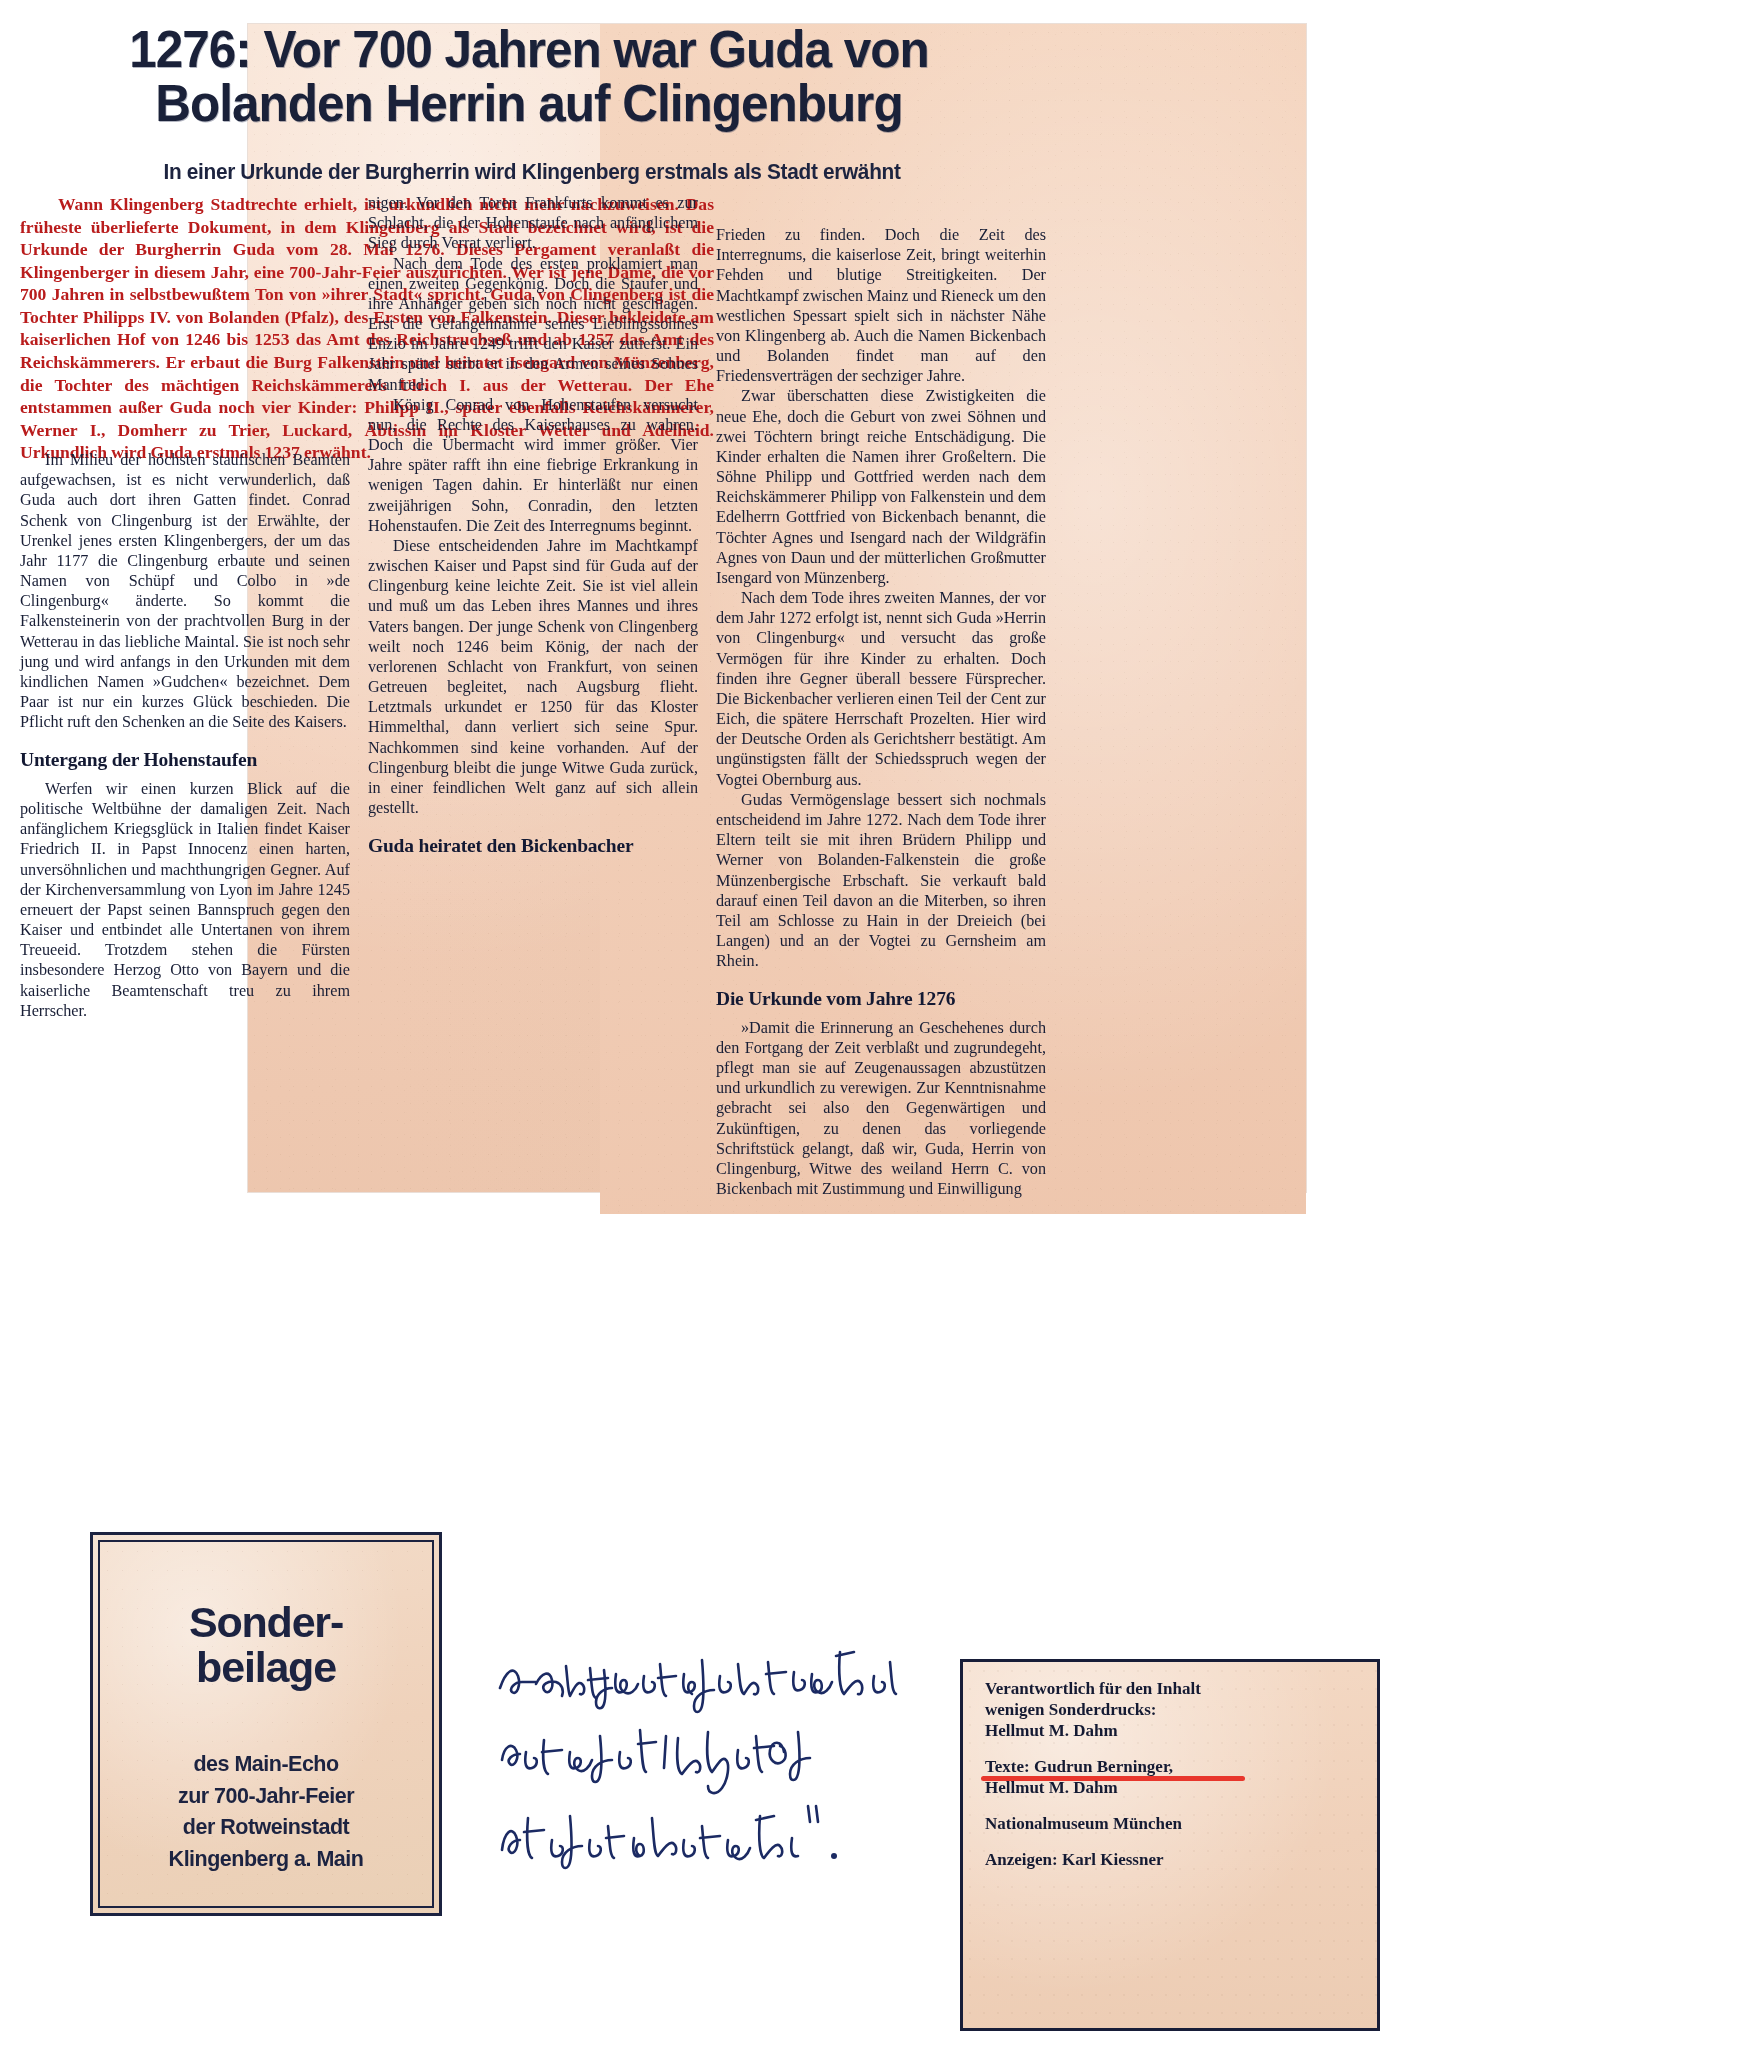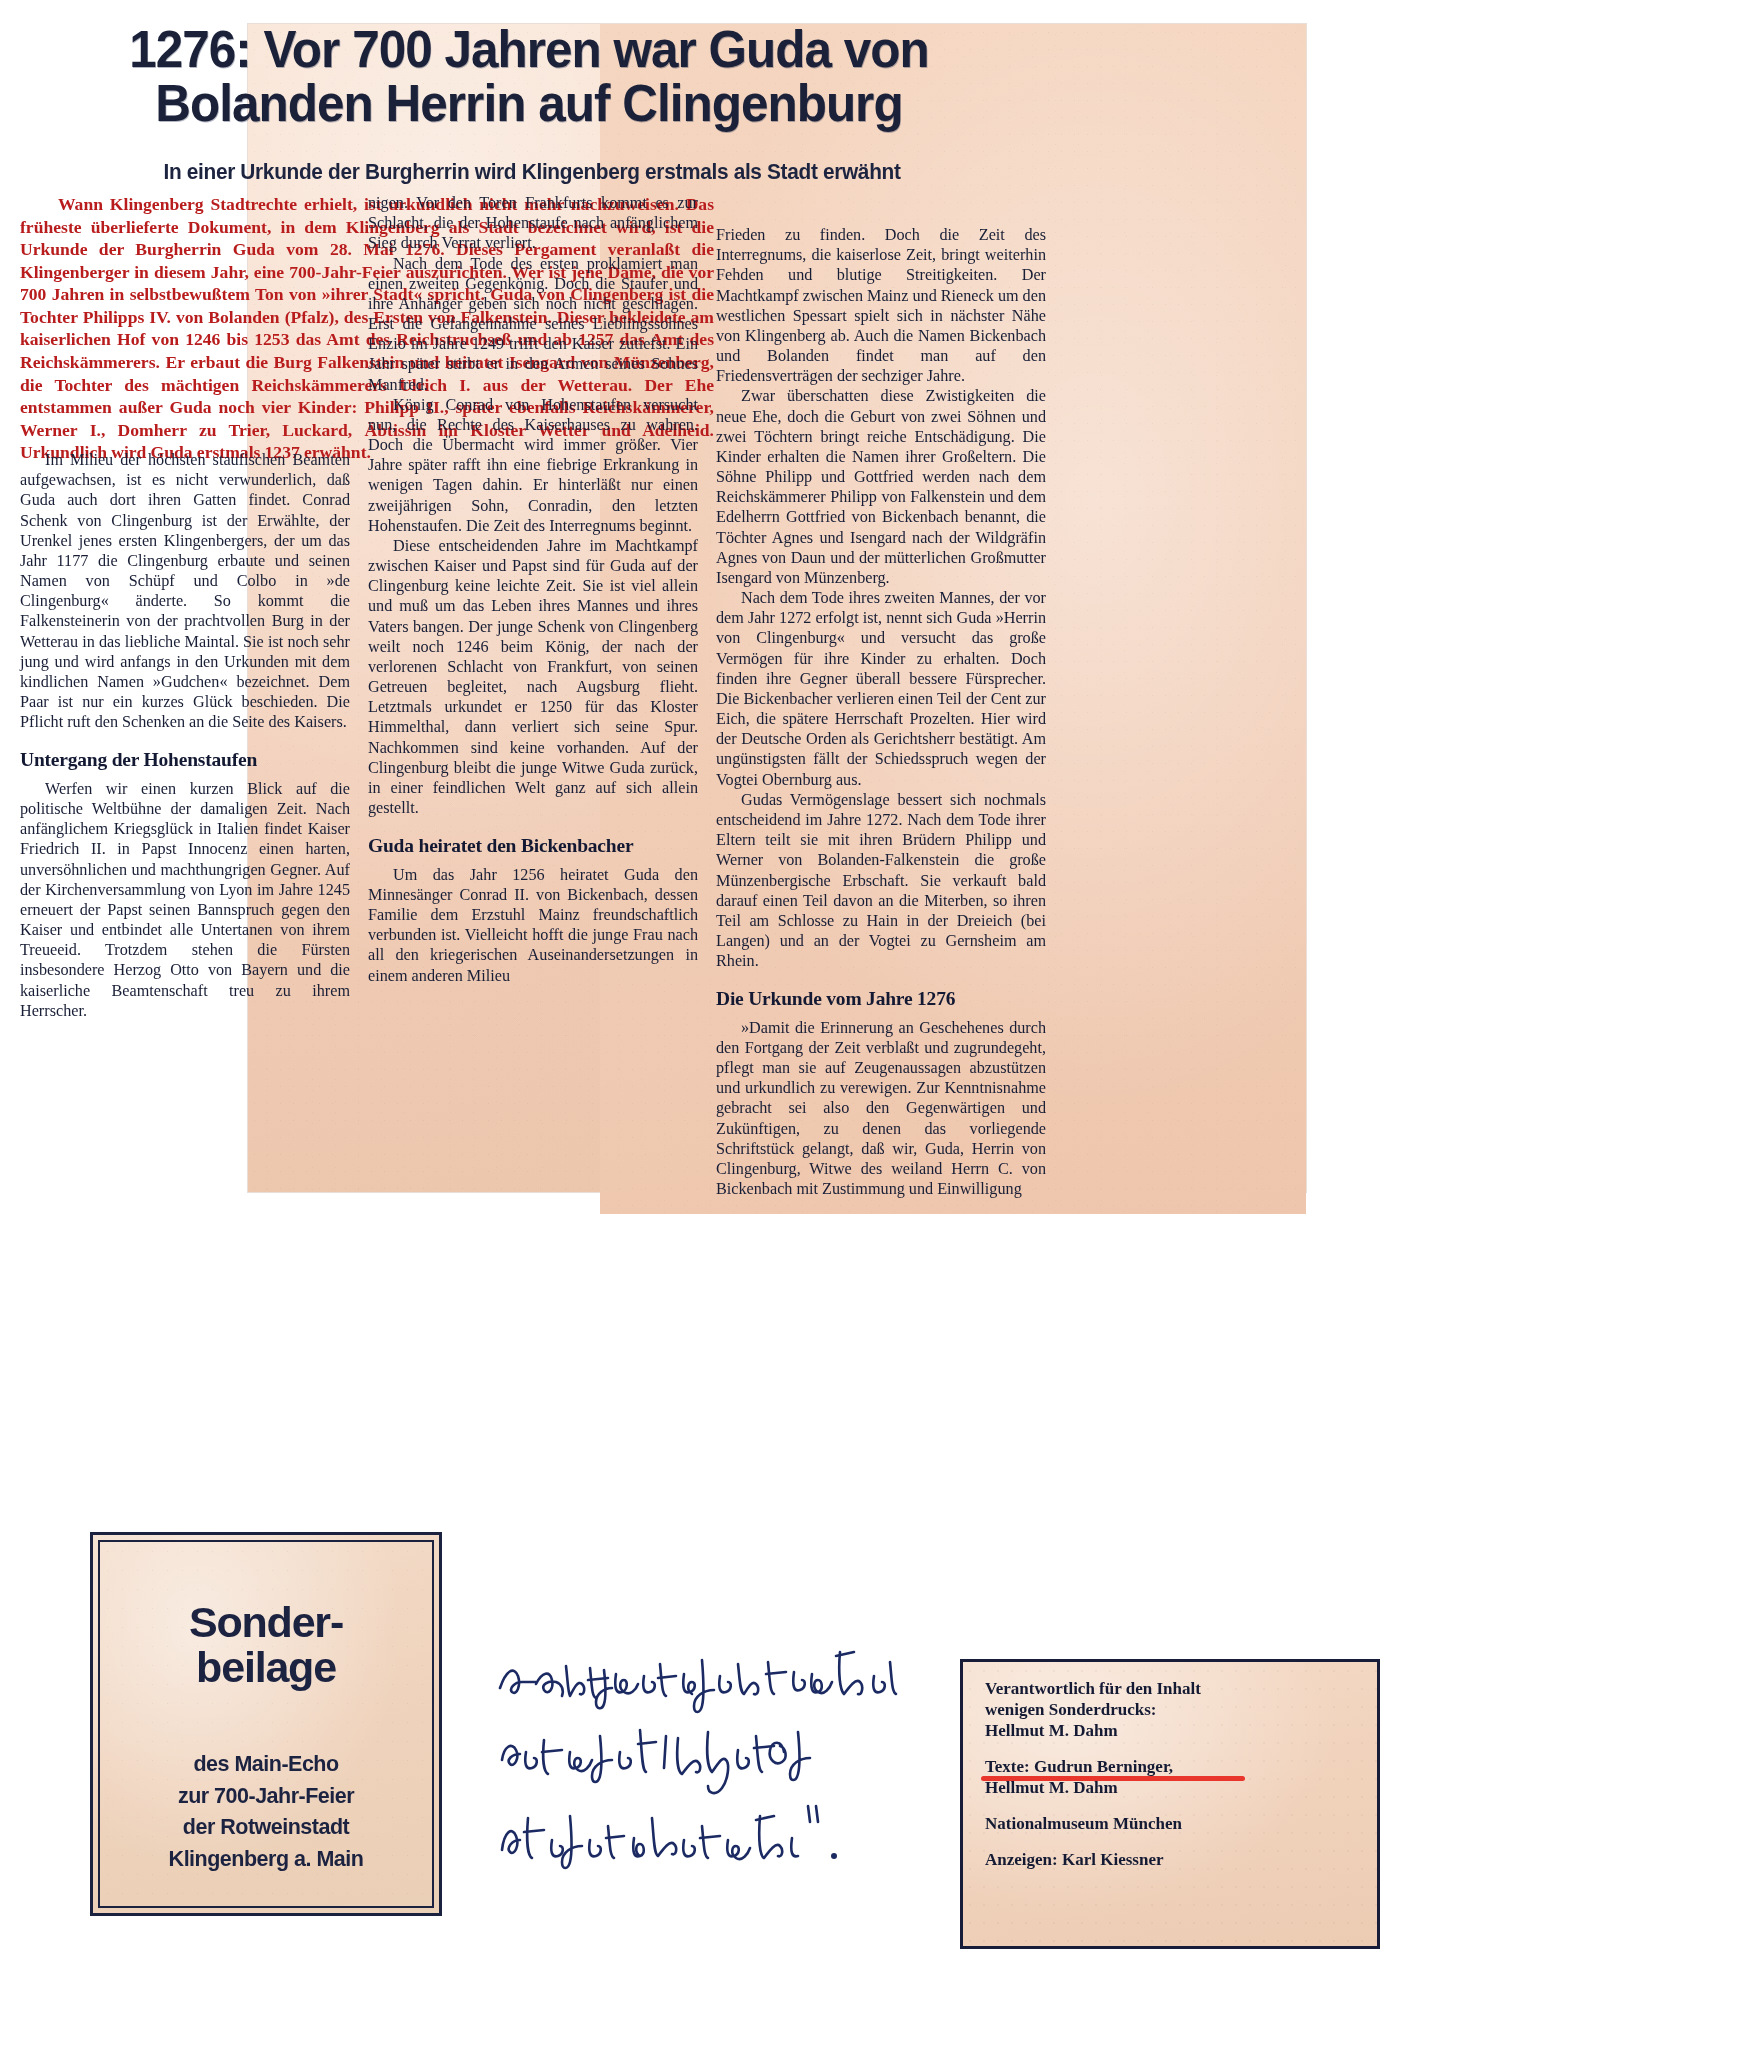--- a/index.html
+++ b/index.html
@@ -177,21 +177,21 @@
     font-size: 21.5px;
     line-height: 1.47;
     letter-spacing: -0.5px;
     color: #1c2341;
   }
 
   
   #imprint {
     position: absolute;
     left: 960px; top: 1659px;
-    width: 420px; height: 290px;
+    width: 420px; height: 372px;
     border: 3px solid #171d38;
     background:
       radial-gradient(ellipse at 25% 20%, rgba(255,255,255,.5), rgba(255,255,255,0) 62%),
       linear-gradient(170deg, #f4dac6 0%, #f0d1ba 55%, #ecccb3 100%);
     box-sizing: border-box;
     padding: 16px 20px 10px 22px;
     overflow: hidden;
   }
   #imprint::after {
     content: "";
@@ -252,21 +252,20 @@
     <p>Im Milieu der höchsten staufischen Beamten aufgewachsen, ist es nicht verwunderlich, daß Guda auch dort ihren Gatten findet. Conrad Schenk von Clingenburg ist der Erwählte, der Urenkel jenes ersten Klingenbergers, der um das Jahr 1177 die Clingenburg erbaute und seinen Namen von Schüpf und Colbo in »de Clingenburg« änderte. So kommt die Falkensteinerin von der prachtvollen Burg in der Wetterau in das liebliche Maintal. Sie ist noch sehr jung und wird anfangs in den Urkunden mit dem kindlichen Namen »Gudchen« bezeichnet. Dem Paar ist nur ein kurzes Glück beschieden. Die Pflicht ruft den Schenken an die Seite des Kaisers.</p>
     <div class="sechead">Untergang der Hohenstaufen</div>
     <p>Werfen wir einen kurzen Blick auf die politische Weltbühne der damaligen Zeit. Nach anfänglichem Kriegsglück in Italien findet Kaiser Friedrich II. in Papst Innocenz einen harten, unversöhnlichen und machthungrigen Gegner. Auf der Kirchenversammlung von Lyon im Jahre 1245 erneuert der Papst seinen Bannspruch gegen den Kaiser und entbindet alle Untertanen von ihrem Treueeid. Trotzdem stehen die Fürsten insbesondere Herzog Otto von Bayern und die kaiserliche Beamtenschaft treu zu ihrem Herrscher.</p>
   </div>
 <div class="bodycol" id="col2">
     <p class="noind">nigen. Vor den Toren Frankfurts kommt es zur Schlacht, die der Hohenstaufe nach anfänglichem Sieg durch Verrat verliert.</p>
     <p>Nach dem Tode des ersten proklamiert man einen zweiten Gegenkönig. Doch die Staufer und ihre Anhänger geben sich noch nicht geschlagen. Erst die Gefangennahme seines Lieblingssohnes Enzio im Jahre 1249 trifft den Kaiser zutiefst. Ein Jahr später stirbt er in den Armen seines Sohnes Manfred.</p>
     <p>König Conrad von Hohenstaufen versucht nun, die Rechte des Kaiserhauses zu wahren. Doch die Übermacht wird immer größer. Vier Jahre später rafft ihn eine fiebrige Erkrankung in wenigen Tagen dahin. Er hinterläßt nur einen zweijährigen Sohn, Conradin, den letzten Hohenstaufen. Die Zeit des Interregnums beginnt.</p>
     <p>Diese entscheidenden Jahre im Machtkampf zwischen Kaiser und Papst sind für Guda auf der Clingenburg keine leichte Zeit. Sie ist viel allein und muß um das Leben ihres Mannes und ihres Vaters bangen. Der junge Schenk von Clingenberg weilt noch 1246 beim König, der nach der verlorenen Schlacht von Frankfurt, von seinen Getreuen begleitet, nach Augsburg flieht. Letztmals urkundet er 1250 für das Kloster Himmelthal, dann verliert sich seine Spur. Nachkommen sind keine vorhanden. Auf der Clingenburg bleibt die junge Witwe Guda zurück, in einer feindlichen Welt ganz auf sich allein gestellt.</p>
     <div class="sechead">Guda heiratet den Bickenbacher</div>
-    <p>Um das Jahr 1256 heiratet Guda den Minnesänger Conrad II. von Bickenbach, dessen Familie dem Erzstuhl Mainz freundschaftlich verbunden ist. Vielleicht hofft die junge Frau nach all den kriegerischen Auseinandersetzungen in einem anderen Milieu</p>
   </div>
 <div class="bodycol" id="col3">
     <p class="noind">Frieden zu finden. Doch die Zeit des Interregnums, die kaiserlose Zeit, bringt weiterhin Fehden und blutige Streitigkeiten. Der Machtkampf zwischen Mainz und Rieneck um den westlichen Spessart spielt sich in nächster Nähe von Klingenberg ab. Auch die Namen Bickenbach und Bolanden findet man auf den Friedensverträgen der sechziger Jahre.</p>
     <p>Zwar überschatten diese Zwistigkeiten die neue Ehe, doch die Geburt von zwei Söhnen und zwei Töchtern bringt reiche Entschädigung. Die Kinder erhalten die Namen ihrer Großeltern. Die Söhne Philipp und Gottfried werden nach dem Reichskämmerer Philipp von Falkenstein und dem Edelherrn Gottfried von Bickenbach benannt, die Töchter Agnes und Isengard nach der Wildgräfin Agnes von Daun und der mütterlichen Großmutter Isengard von Münzenberg.</p>
     <p>Nach dem Tode ihres zweiten Mannes, der vor dem Jahr 1272 erfolgt ist, nennt sich Guda »Herrin von Clingenburg« und versucht das große Vermögen für ihre Kinder zu erhalten. Doch finden ihre Gegner überall bessere Fürsprecher. Die Bickenbacher verlieren einen Teil der Cent zur Eich, die spätere Herrschaft Prozelten. Hier wird der Deutsche Orden als Gerichtsherr bestätigt. Am ungünstigsten fällt der Schiedsspruch wegen der Vogtei Obernburg aus.</p>
     <p>Gudas Vermögenslage bessert sich nochmals entscheidend im Jahre 1272. Nach dem Tode ihrer Eltern teilt sie mit ihren Brüdern Philipp und Werner von Bolanden-Falkenstein die große Münzenbergische Erbschaft. Sie verkauft bald darauf einen Teil davon an die Miterben, so ihren Teil am Schlosse zu Hain in der Dreieich (bei Langen) und an der Vogtei zu Gernsheim am Rhein.</p>
     <div class="sechead">Die Urkunde vom Jahre 1276</div>
     <p>»Damit die Erinnerung an Geschehenes durch den Fortgang der Zeit verblaßt und zugrundegeht, pflegt man sie auf Zeugenaussagen abzustützen und urkundlich zu verewigen. Zur Kenntnisnahme gebracht sei also den Gegenwärtigen und Zukünftigen, zu denen das vorliegende Schriftstück gelangt, daß wir, Guda, Herrin von Clingenburg, Witwe des weiland Herrn C. von Bickenbach mit Zustimmung und Einwilligung</p>
   </div>
 

